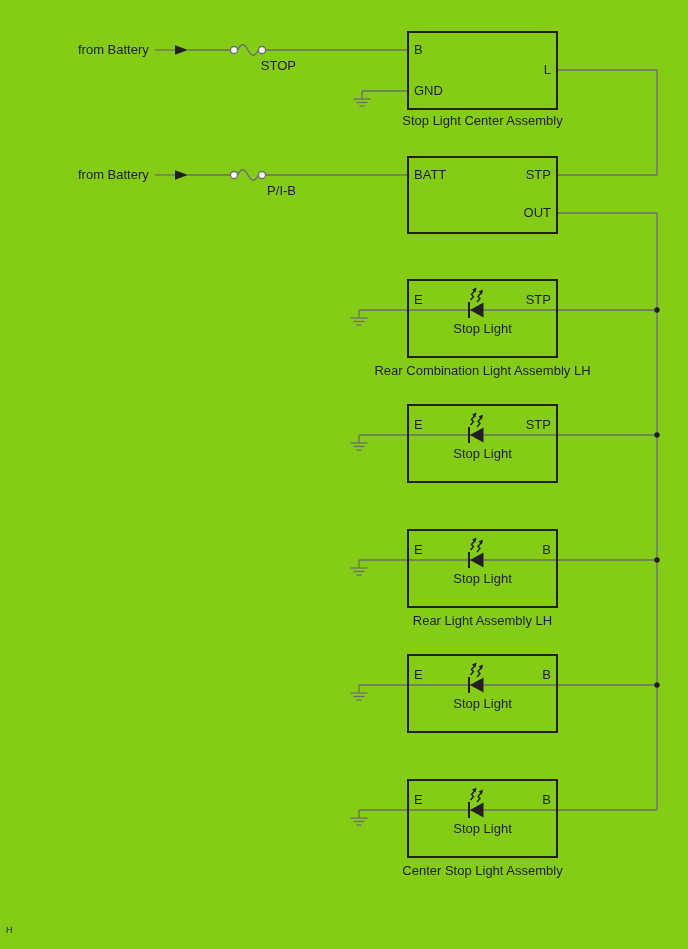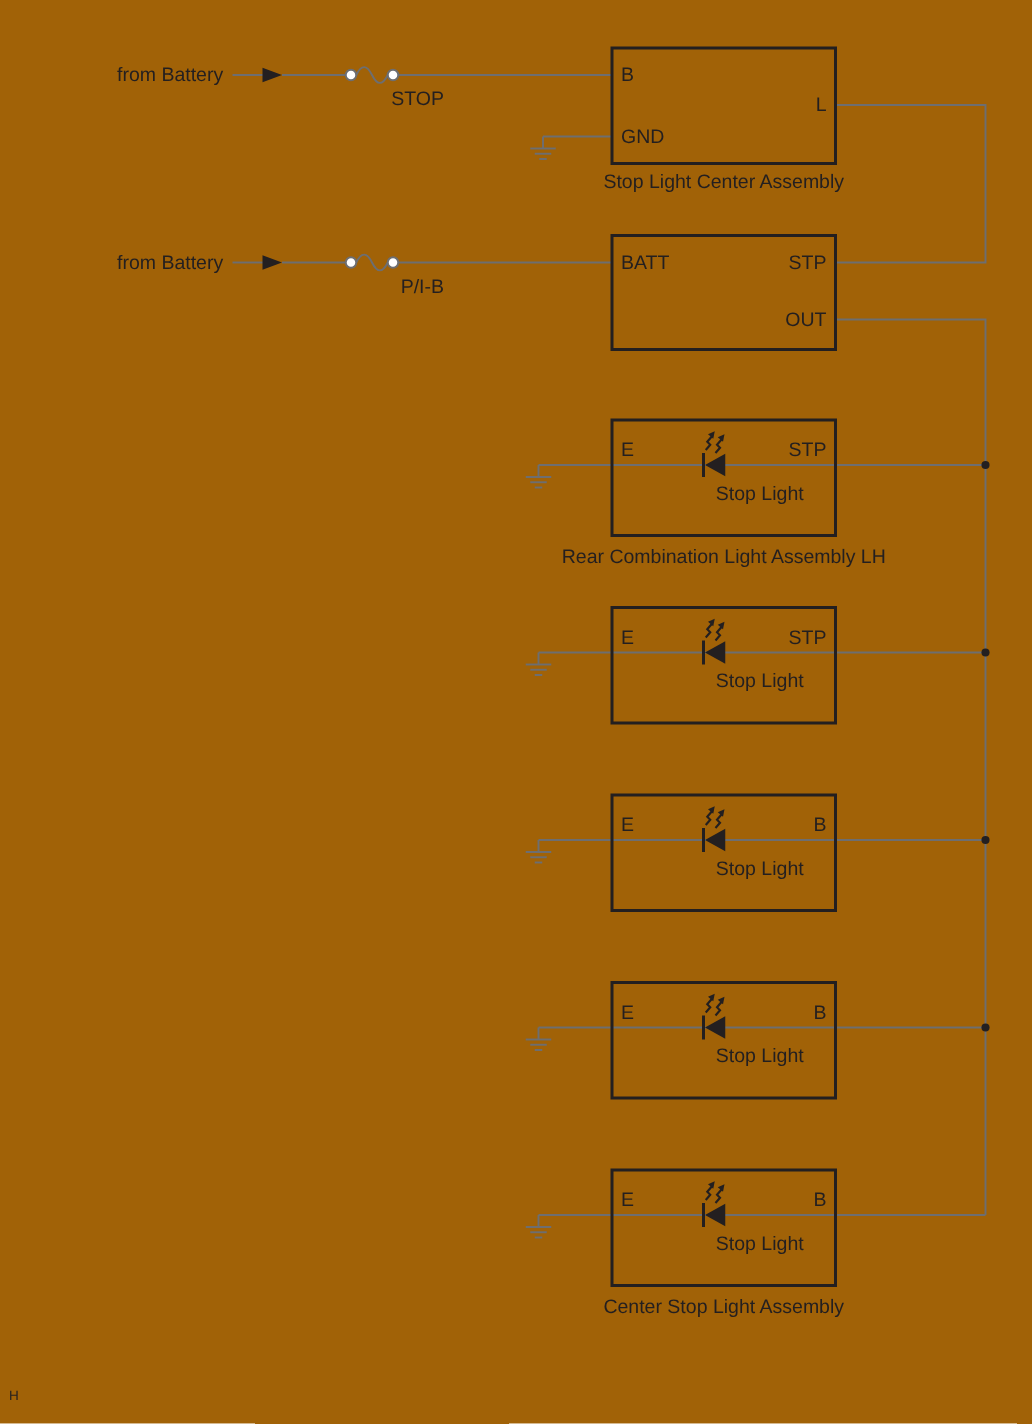--- a/index.html
+++ b/index.html
@@ -1,28 +1,28 @@
 <!DOCTYPE html>
 <html><head>
 <meta charset="utf-8">
 <style>
   html,body{margin:0;padding:0;background:#ffffff;}
   #stage{
-    position:relative;width:688px;height:949px;background:#a16207;
+    position:relative;width:688px;height:949px;background:#84cc16;
     font-family:"Liberation Sans",sans-serif;color:#231f20;overflow:hidden;
   }
   #wires{position:absolute;left:0;top:0;}
   .lbl{
     position:absolute;font-size:13px;line-height:16px;white-space:nowrap;
     color:#231f20;
   }
   .cap{left:308px;width:349px;text-align:center;}
   .ctr{text-align:right;}
   .rt{right:137px;}
-  .inner{left:408px;width:149px;text-align:center;padding-left:24px;}
+  .inner{left:408px;width:149px;text-align:center;}
   .foot{font-size:9px;line-height:10px;}
 </style>
 </head>
 <body>
 
 <div id="stage">
 
   <svg id="wires" width="688" height="949" viewBox="0 0 688 949">
     <defs>
       <g id="gnd-sym" stroke="#6d6e71" stroke-width="1.3" fill="none">
@@ -126,20 +126,21 @@
   <div class="lbl inner" style="top:321px">Stop Light</div>
   <div class="lbl cap" style="top:363px">Rear Combination Light Assembly LH</div>
 
   <div class="lbl" style="left:414px;top:417px">E</div>
   <div class="lbl rt" style="top:417px">STP</div>
   <div class="lbl inner" style="top:446px">Stop Light</div>
 
   <div class="lbl" style="left:414px;top:542px">E</div>
   <div class="lbl rt" style="top:542px">B</div>
   <div class="lbl inner" style="top:571px">Stop Light</div>
+  <div class="lbl cap" style="top:613px">Rear Light Assembly LH</div>
 
   <div class="lbl" style="left:414px;top:667px">E</div>
   <div class="lbl rt" style="top:667px">B</div>
   <div class="lbl inner" style="top:696px">Stop Light</div>
 
   <div class="lbl" style="left:414px;top:792px">E</div>
   <div class="lbl rt" style="top:792px">B</div>
   <div class="lbl inner" style="top:821px">Stop Light</div>
   <div class="lbl cap" style="top:863px">Center Stop Light Assembly</div>
 

